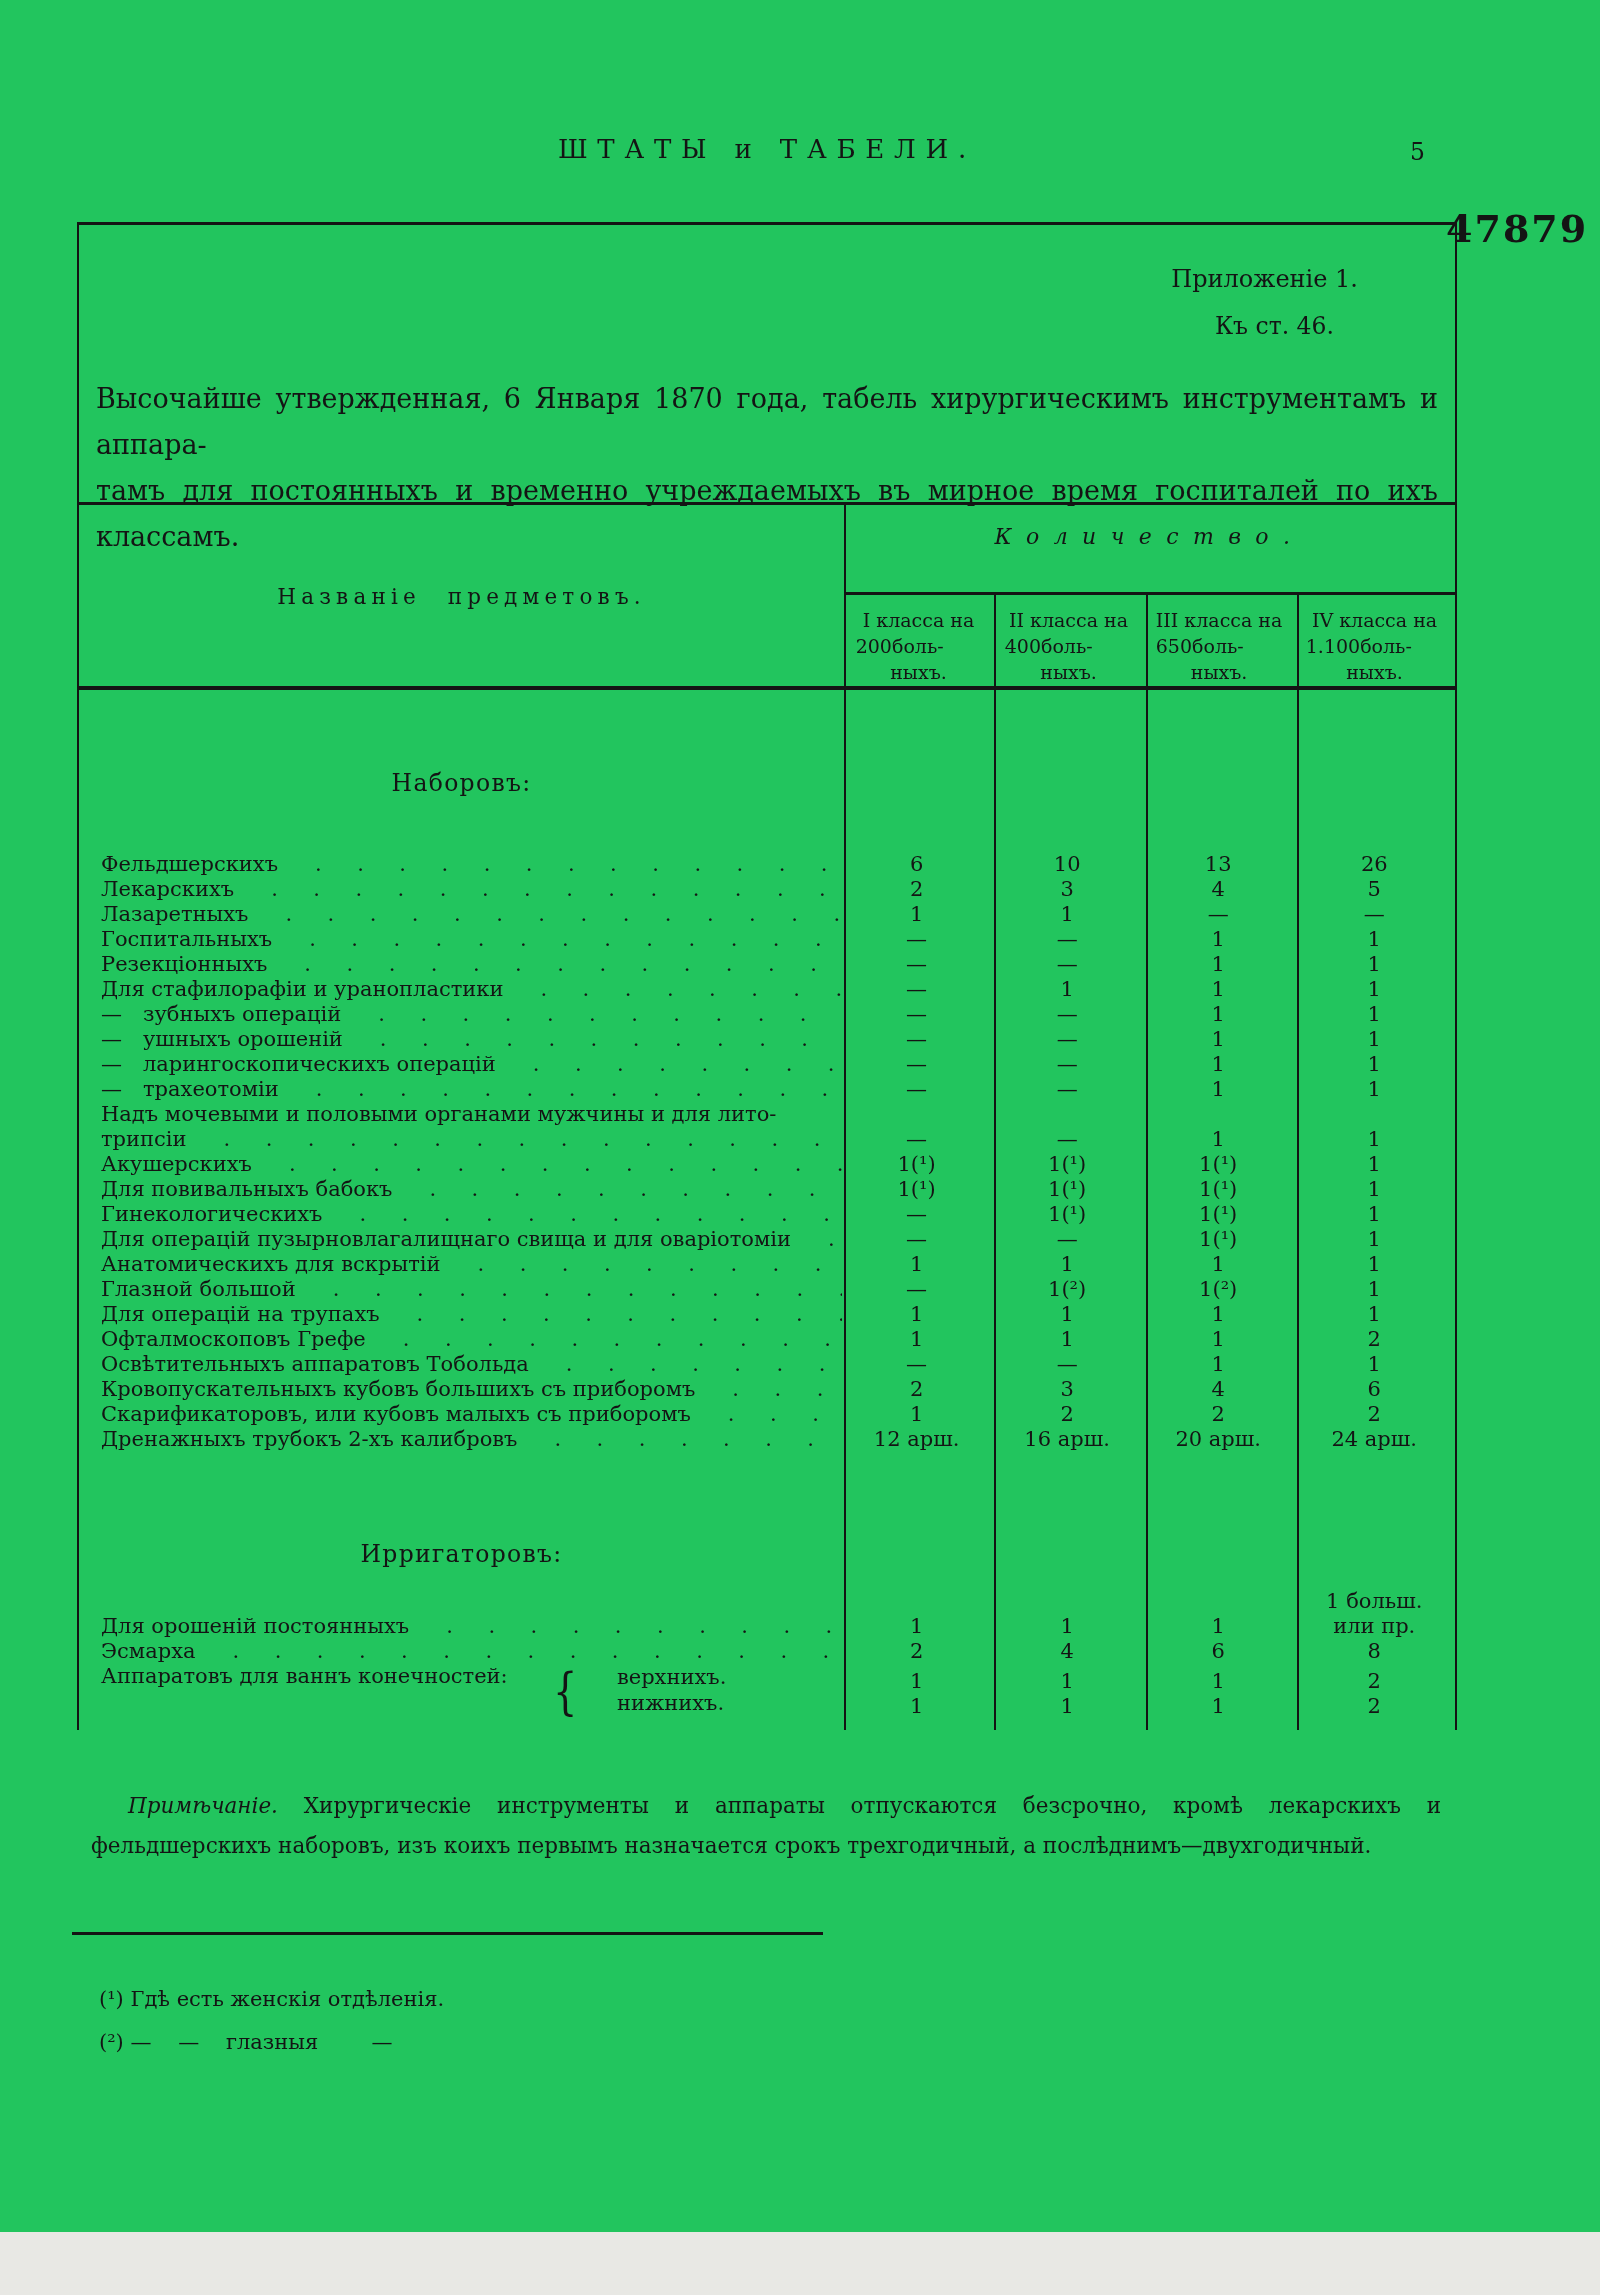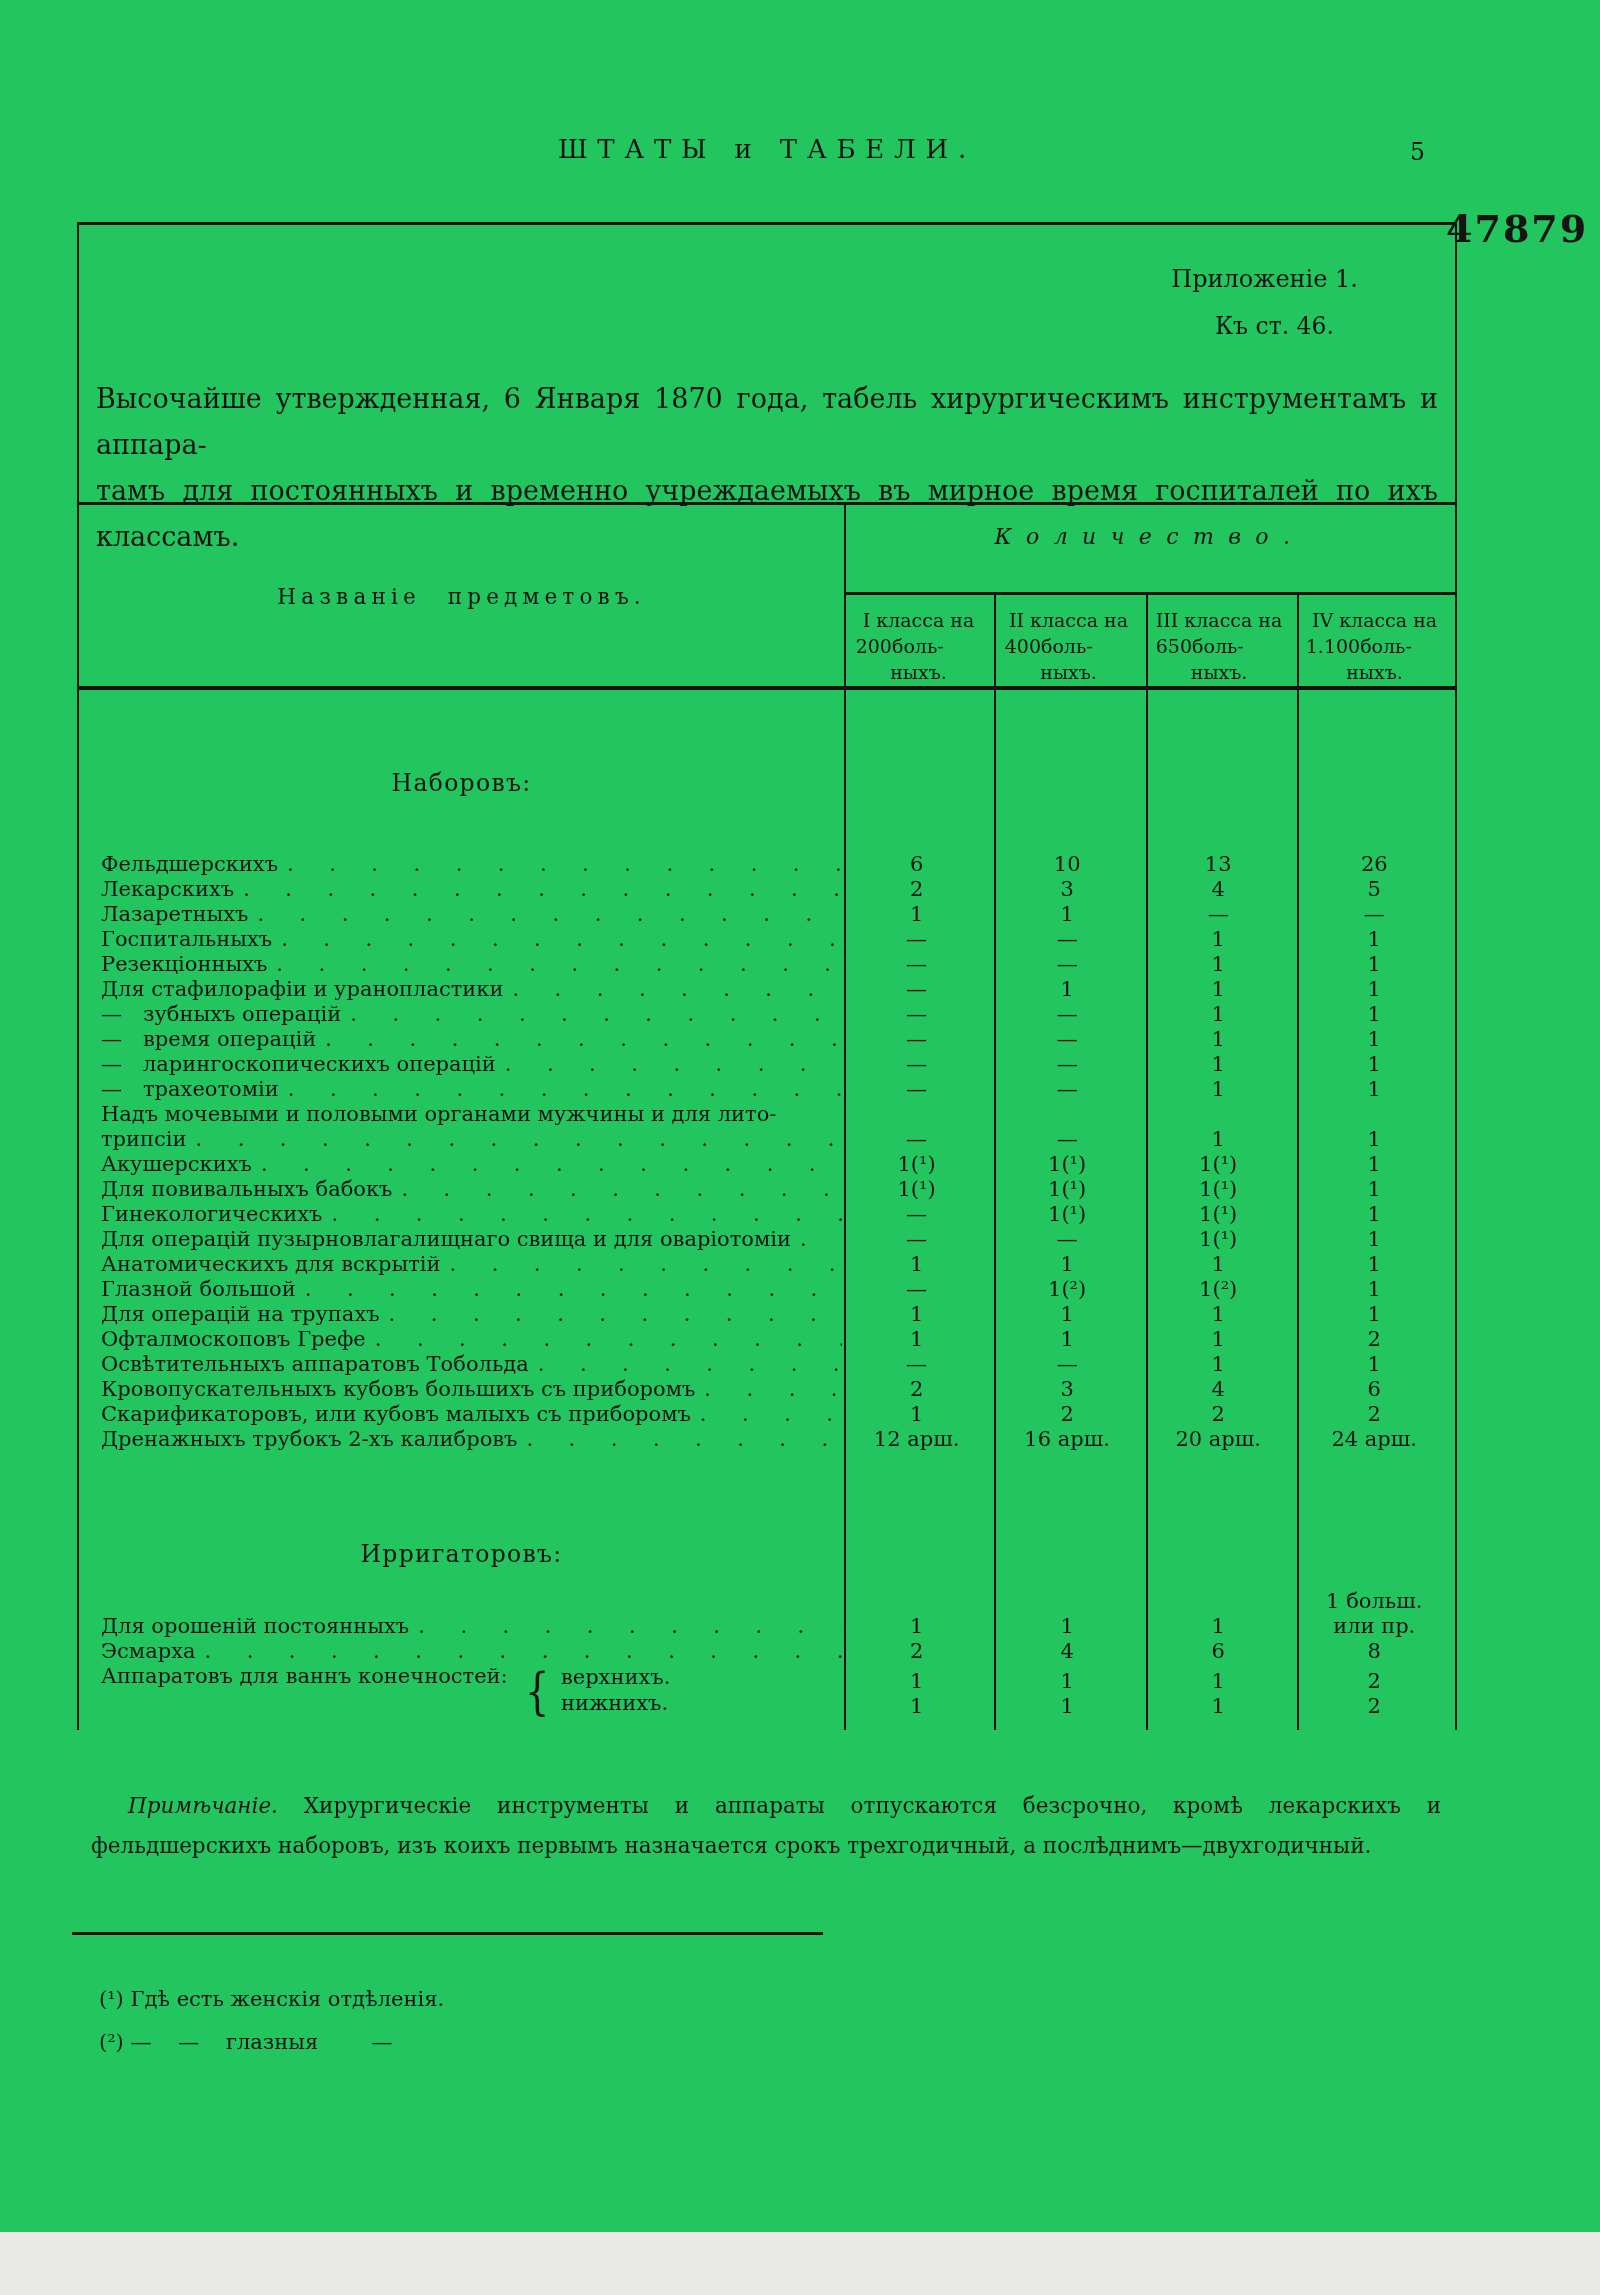--- a/index.html
+++ b/index.html
@@ -38,21 +38,21 @@
   .chcell{box-sizing:border-box; font-size:19px; line-height:26px; text-align:center; padding:5.2px 11.7px 0;}
   .chcell.w0{width:150px}.chcell.w1{width:152px}.chcell.w2{width:151px}.chcell.w3{width:162px}
   .chl2{display:flex; justify-content:flex-start;}
   
   #tbody{position:absolute; left:0; right:0; top:546px; font-size:21px;}
   .sec-heading{width:765px; text-align:center; font-size:23.5px; line-height:25px;
     letter-spacing:1.3px; margin-bottom:56px;}
   .sec-heading.later{margin-top:90px; margin-bottom:22px;}
   .row{display:flex; align-items:flex-end;}
   .name-cell{width:765px; box-sizing:border-box; padding-left:22px; overflow:hidden;}
-  .nline{display:flex; align-items:baseline; line-height:25px; white-space:nowrap; overflow:hidden;}
+  .nline{display:flex; align-items:baseline; line-height:25px; white-space:nowrap; overflow:hidden;gap:28px;}
   .leader{flex:1; overflow:hidden; white-space:nowrap; letter-spacing:14.4px; padding-left:9px;}
   .val{box-sizing:border-box; text-align:center; line-height:25px; white-space:pre-line;}
   .val.c0{width:150px}.val.c1{width:152px}.val.c2{width:151px}.val.c3{width:162px}
   .brace-line{align-items:flex-start; height:55px; overflow:visible;}
   .brace{font-size:51px; font-weight:normal; margin:0 7.8px 0 13px; transform:scaleX(.75);
     display:inline-block; line-height:55px;}
   .sub{white-space:pre-line; line-height:26px; font-size:21px;}
   
   .note{position:absolute; left:91px; width:1350px; top:1786px; font-size:21.5px; line-height:40px;
     text-align:justify; text-indent:37px;}
@@ -210,21 +210,21 @@
             </div>
           </div>
           <div class="val c0">—</div>
           <div class="val c1">—</div>
           <div class="val c2">1</div>
           <div class="val c3">1</div>
         </div>
         <div class="row">
           <div class="name-cell">
             <div class="nline">
-              <span class="nm">— время операцій</span>
+              <span class="nm">— ушныхъ орошеній</span>
               <span class="leader">. . . . . . . . . . . . . . . . . . . . . . . . . . . . . . . . . . . . . . . . . . . . . . . . . . . . . . . . . . . . . . . . . . . . . . . . . . . . . . . . </span>
             </div>
           </div>
           <div class="val c0">—</div>
           <div class="val c1">—</div>
           <div class="val c2">1</div>
           <div class="val c3">1</div>
         </div>
         <div class="row">
           <div class="name-cell">

